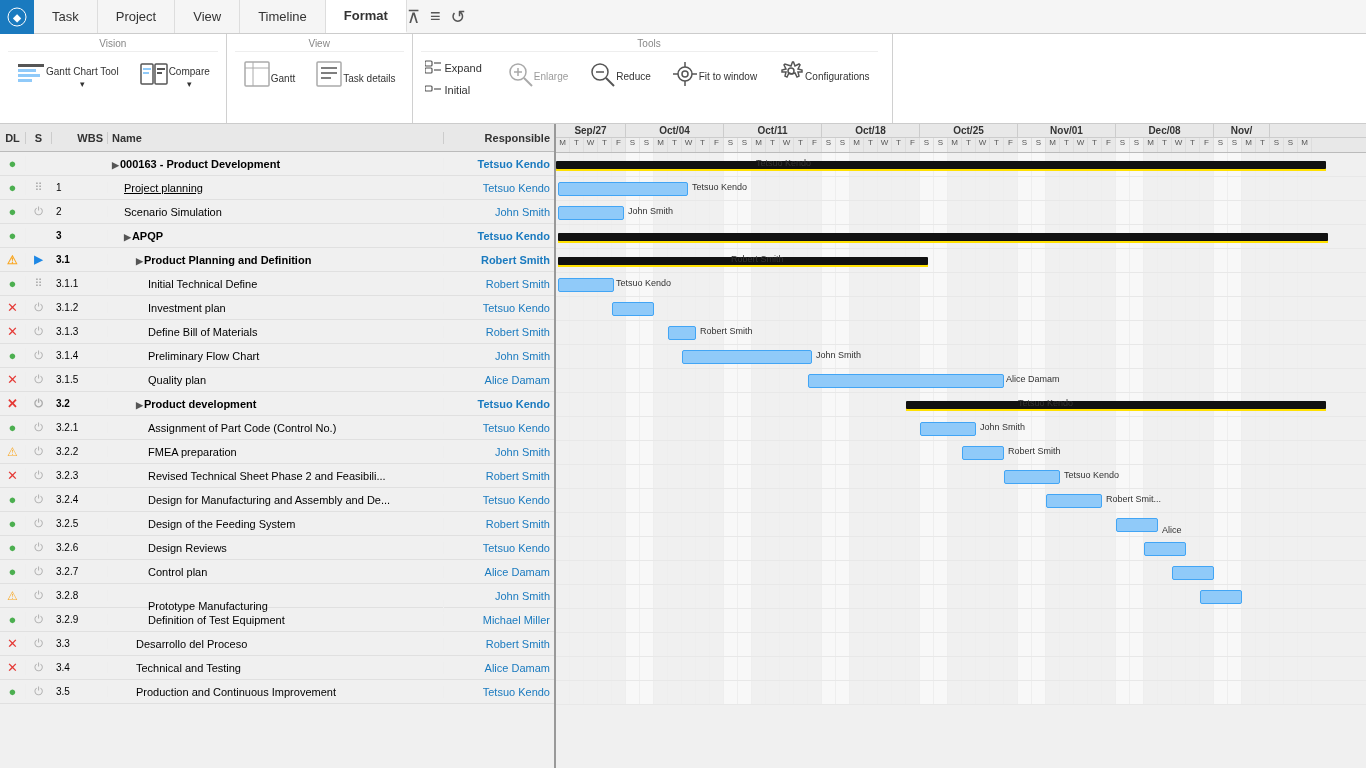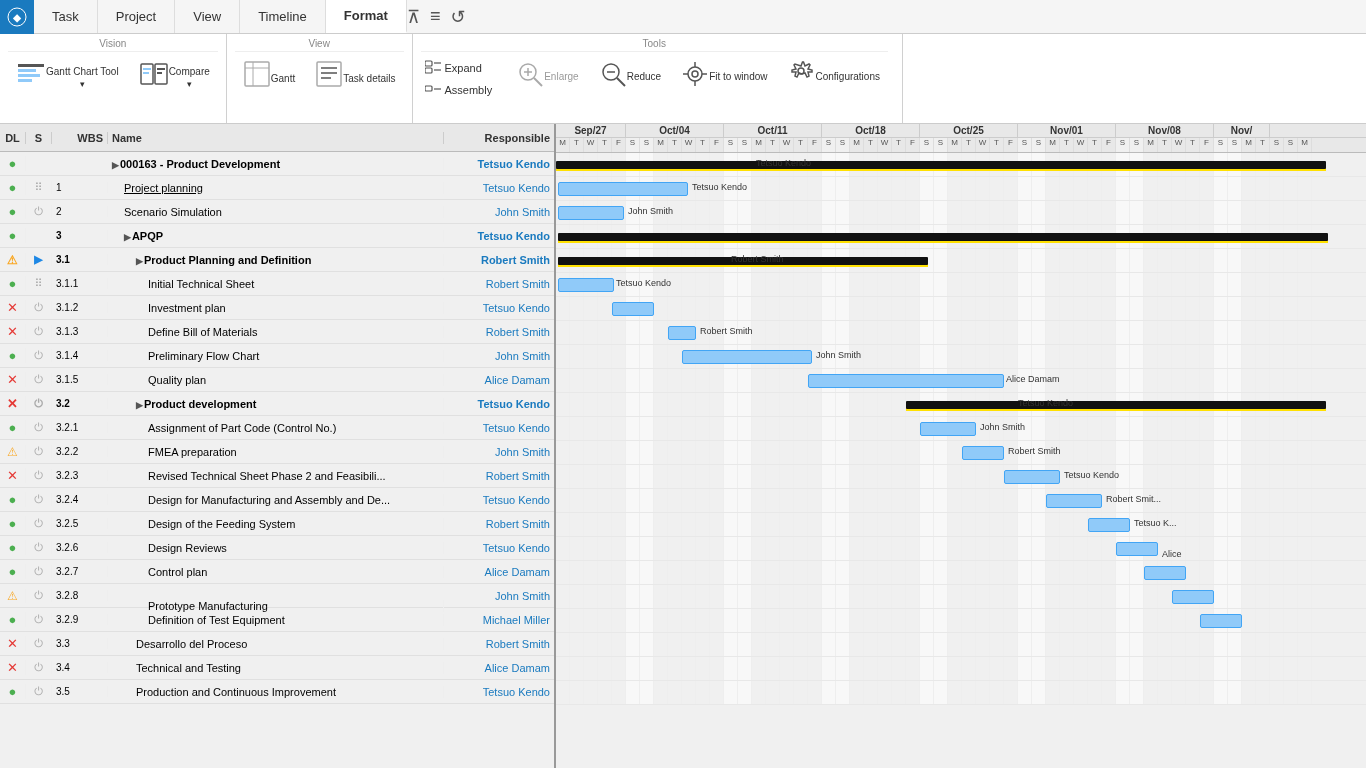--- a/index.html
+++ b/index.html
@@ -313,21 +313,21 @@
           </span>
           <span style="font-size:11px;">Expand</span>
         </div>
         <div class="ribbon-small-btn">
           <span>
             <svg width="16" height="14" viewBox="0 0 16 14">
               <rect x="0" y="4" width="7" height="5" rx="1" fill="none" stroke="#555" stroke-width="1.2"></rect>
               <line x1="9" y1="7" x2="16" y2="7" stroke="#555" stroke-width="1.2"></line>
             </svg>
           </span>
-          <span style="font-size:11px;">Assembly</span>
+          <span style="font-size:11px;">Initial</span>
         </div>
       </div>
 
       <div class="ribbon-big-btn" style="min-width:44px; opacity:0.5;">
         <span>
           <svg width="28" height="28" viewBox="0 0 28 28">
             <circle cx="12" cy="12" r="8" fill="none" stroke="#555" stroke-width="1.5"></circle>
             <line x1="8" y1="12" x2="16" y2="12" stroke="#555" stroke-width="1.5"></line>
             <line x1="12" y1="8" x2="12" y2="16" stroke="#555" stroke-width="1.5"></line>
             <line x1="18" y1="18" x2="26" y2="26" stroke="#555" stroke-width="2"></line>
@@ -419,21 +419,21 @@
     <div class="cell-dl"><span style="color:#f9a825;font-size:12px;">⚠</span></div>
     <div class="cell-s"><span style="color:#1e88e5;font-size:11px;">▶</span></div>
     <div class="cell-wbs">3.1</div>
     <div class="cell-name" style="padding-left:28px;"><span style="font-size:9px;color:#555;margin-right:1px;">▶</span>Product Planning and Definition</div>
     <div class="cell-resp">Robert Smith</div>
   </div>
         <div class="gantt-row">
     <div class="cell-dl"><span style="color:#4caf50;font-size:13px;">●</span></div>
     <div class="cell-s"><span style="color:#aaa;font-size:11px;">⠿</span></div>
     <div class="cell-wbs">3.1.1</div>
-    <div class="cell-name" style="padding-left:40px;">Initial Technical Sheet</div>
+    <div class="cell-name" style="padding-left:40px;">Initial Technical Define</div>
     <div class="cell-resp">Robert Smith</div>
   </div>
         <div class="gantt-row">
     <div class="cell-dl"><span style="color:#e53935;font-size:13px;">✕</span></div>
     <div class="cell-s"><span style="color:#aaa;font-size:11px;">⏻</span></div>
     <div class="cell-wbs">3.1.2</div>
     <div class="cell-name" style="padding-left:40px;">Investment plan</div>
     <div class="cell-resp">Tetsuo Kendo</div>
   </div>
         <div class="gantt-row">
@@ -554,21 +554,21 @@
   <div class="gantt-chart" id="gantt-chart">
 
     <div class="chart-header" id="chart-header">
     <div class="chart-months">
           <div class="chart-month" style="width: 70px; min-width: 70px;">Sep/27</div>
           <div class="chart-month" style="width: 98px; min-width: 98px;">Oct/04</div>
           <div class="chart-month" style="width: 98px; min-width: 98px;">Oct/11</div>
           <div class="chart-month" style="width: 98px; min-width: 98px;">Oct/18</div>
           <div class="chart-month" style="width: 98px; min-width: 98px;">Oct/25</div>
           <div class="chart-month" style="width: 98px; min-width: 98px;">Nov/01</div>
-          <div class="chart-month" style="width: 98px; min-width: 98px;">Nov/08</div>
+          <div class="chart-month" style="width: 98px; min-width: 98px;">Dec/08</div>
           <div class="chart-month" style="width: 56px; min-width: 56px;">Nov/</div>
         </div>
         <div class="chart-days">
           <div class="chart-day">M</div>
           <div class="chart-day">T</div>
           <div class="chart-day">W</div>
           <div class="chart-day">T</div>
           <div class="chart-day">F</div>
           <div class="chart-day weekend">S</div>
           <div class="chart-day weekend">S</div>
@@ -1968,24 +1968,20 @@
           </div>
           <div class="bar-row" style="position: relative; height: 24px;">
             <div style="position: absolute; left: 448px; width: 56px; top: 5px; height: 14px; background: rgb(144, 202, 249); border: 1px solid rgb(66, 165, 245); border-radius: 2px;"></div>
             <span style="position: absolute; left: 508px; top: 5px; font-size: 9px; color: rgb(51, 51, 51); white-space: nowrap;">Tetsuo Kendo</span>
           </div>
           <div class="bar-row" style="position: relative; height: 24px;">
             <div style="position: absolute; left: 490px; width: 56px; top: 5px; height: 14px; background: rgb(144, 202, 249); border: 1px solid rgb(66, 165, 245); border-radius: 2px;"></div>
             <span style="position: absolute; left: 550px; top: 5px; font-size: 9px; color: rgb(51, 51, 51); white-space: nowrap;">Robert Smit...</span>
           </div>
           <div class="bar-row" style="position: relative; height: 24px;">
-            <div style="position: absolute; left: 532px; width: 42px; top: 5px; height: 14px; background: rgb(144, 202, 249); border: 1px solid rgb(66, 165, 245); border-radius: 2px;"></div>
-            <span style="position: absolute; left: 578px; top: 5px; font-size: 9px; color: rgb(51, 51, 51); white-space: nowrap;">Tetsuo K...</span>
-          </div>
-          <div class="bar-row" style="position: relative; height: 24px;">
             <div style="position: absolute; left: 560px; width: 42px; top: 5px; height: 14px; background: rgb(144, 202, 249); border: 1px solid rgb(66, 165, 245); border-radius: 2px;"></div>
             <span style="position: absolute; left: 606px; top: 12px; font-size: 9px; color: rgb(51, 51, 51); white-space: nowrap;">Alice</span>
           </div>
           <div class="bar-row" style="position: relative; height: 24px;">
             <div style="position: absolute; left: 588px; width: 42px; top: 5px; height: 14px; background: rgb(144, 202, 249); border: 1px solid rgb(66, 165, 245); border-radius: 2px;"></div>
           </div>
           <div class="bar-row" style="position: relative; height: 24px;">
             <div style="position: absolute; left: 616px; width: 42px; top: 5px; height: 14px; background: rgb(144, 202, 249); border: 1px solid rgb(66, 165, 245); border-radius: 2px;"></div>
           </div>
           <div class="bar-row" style="position: relative; height: 24px;">

